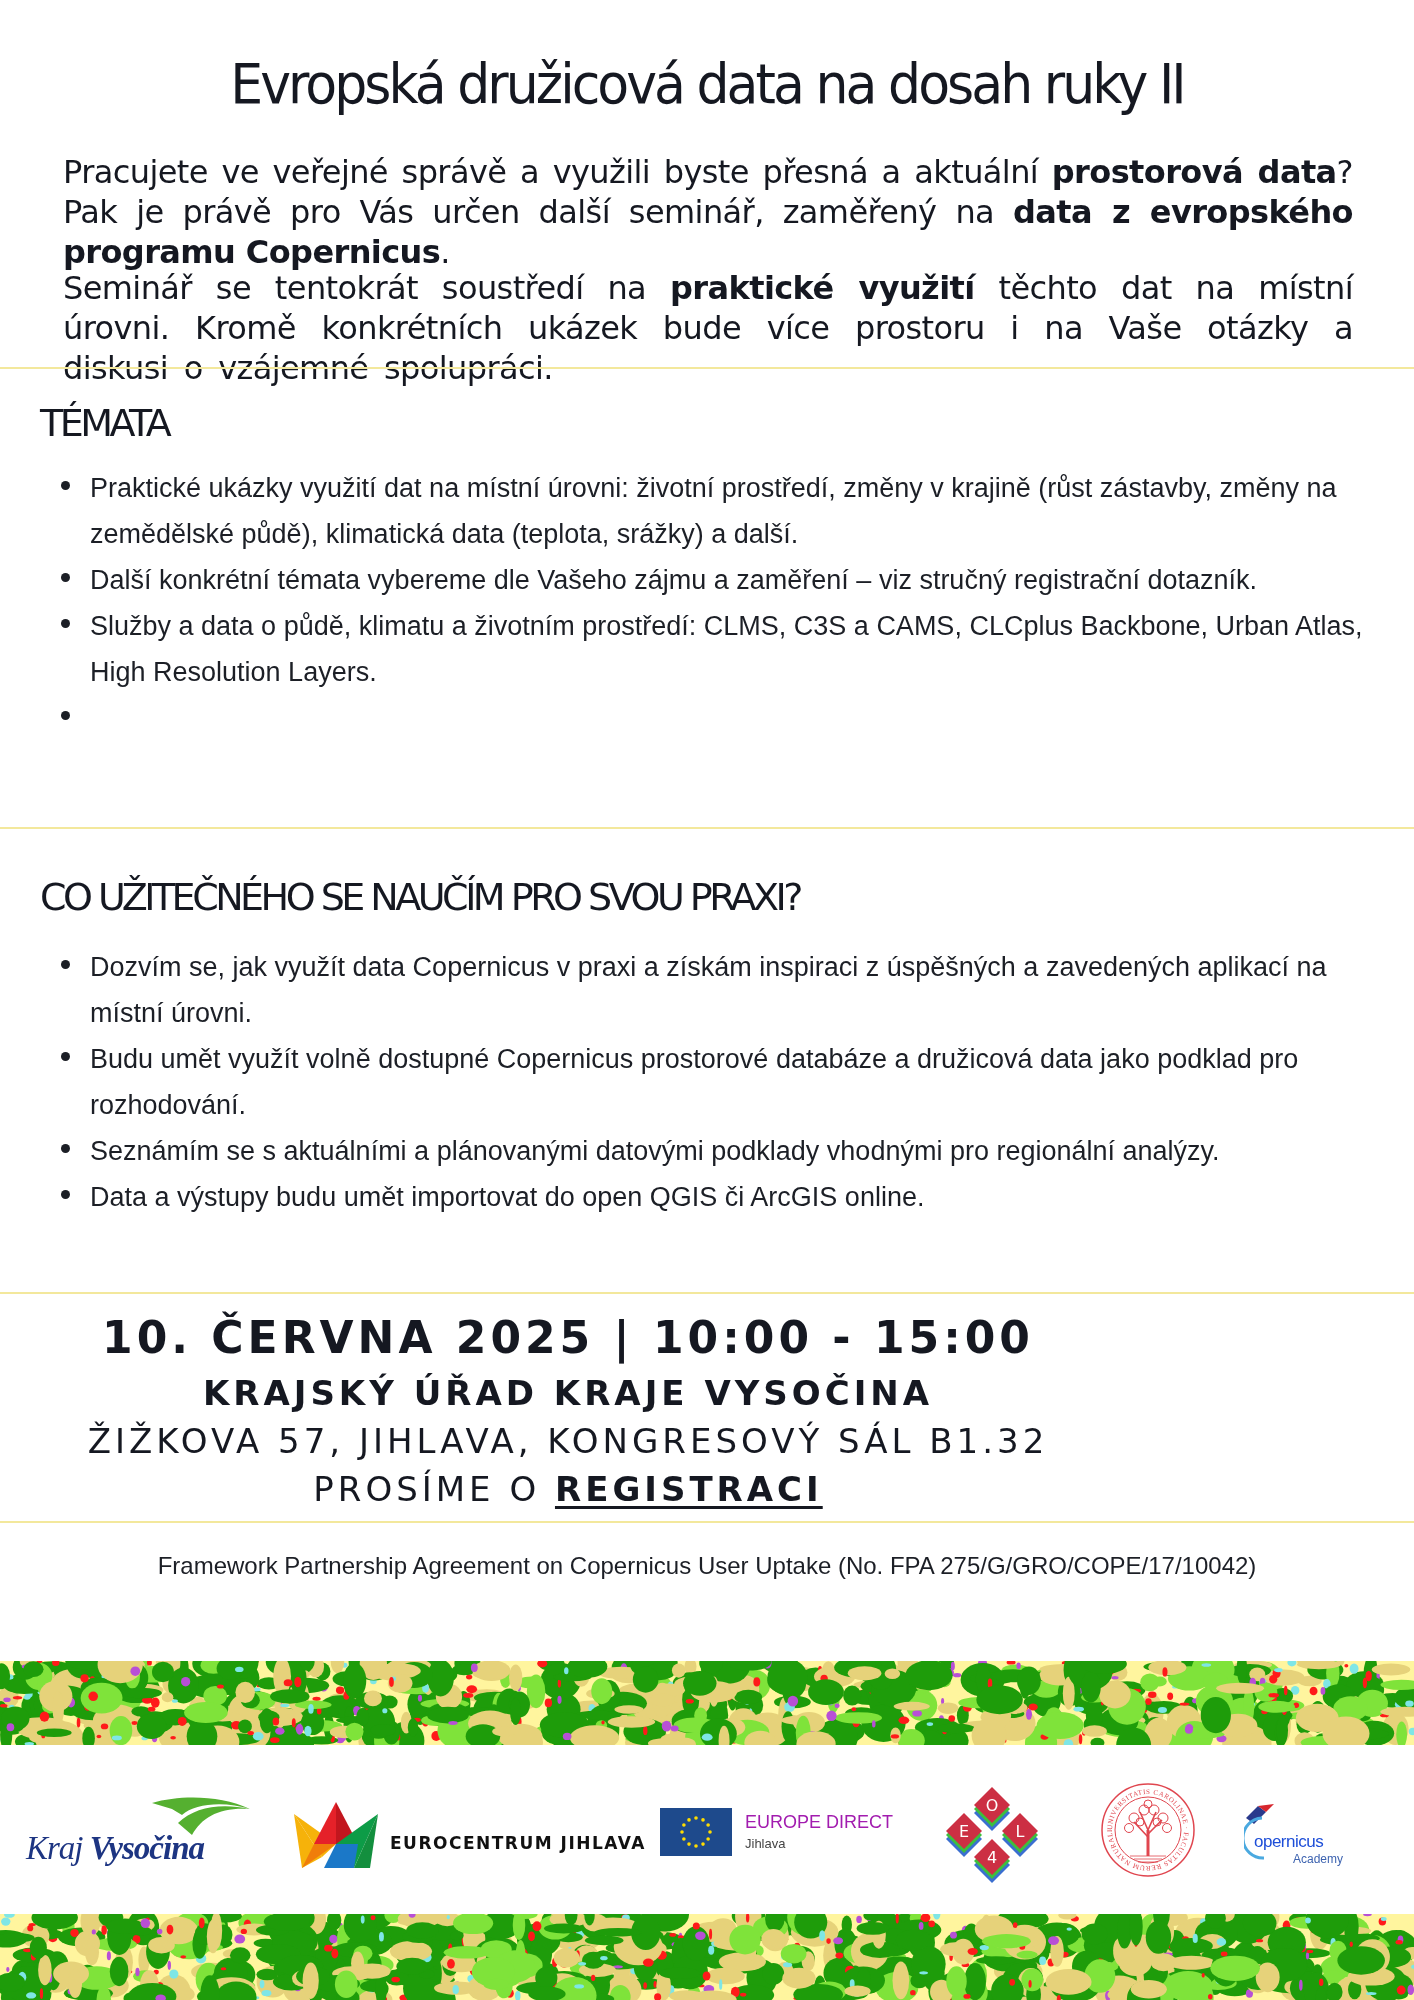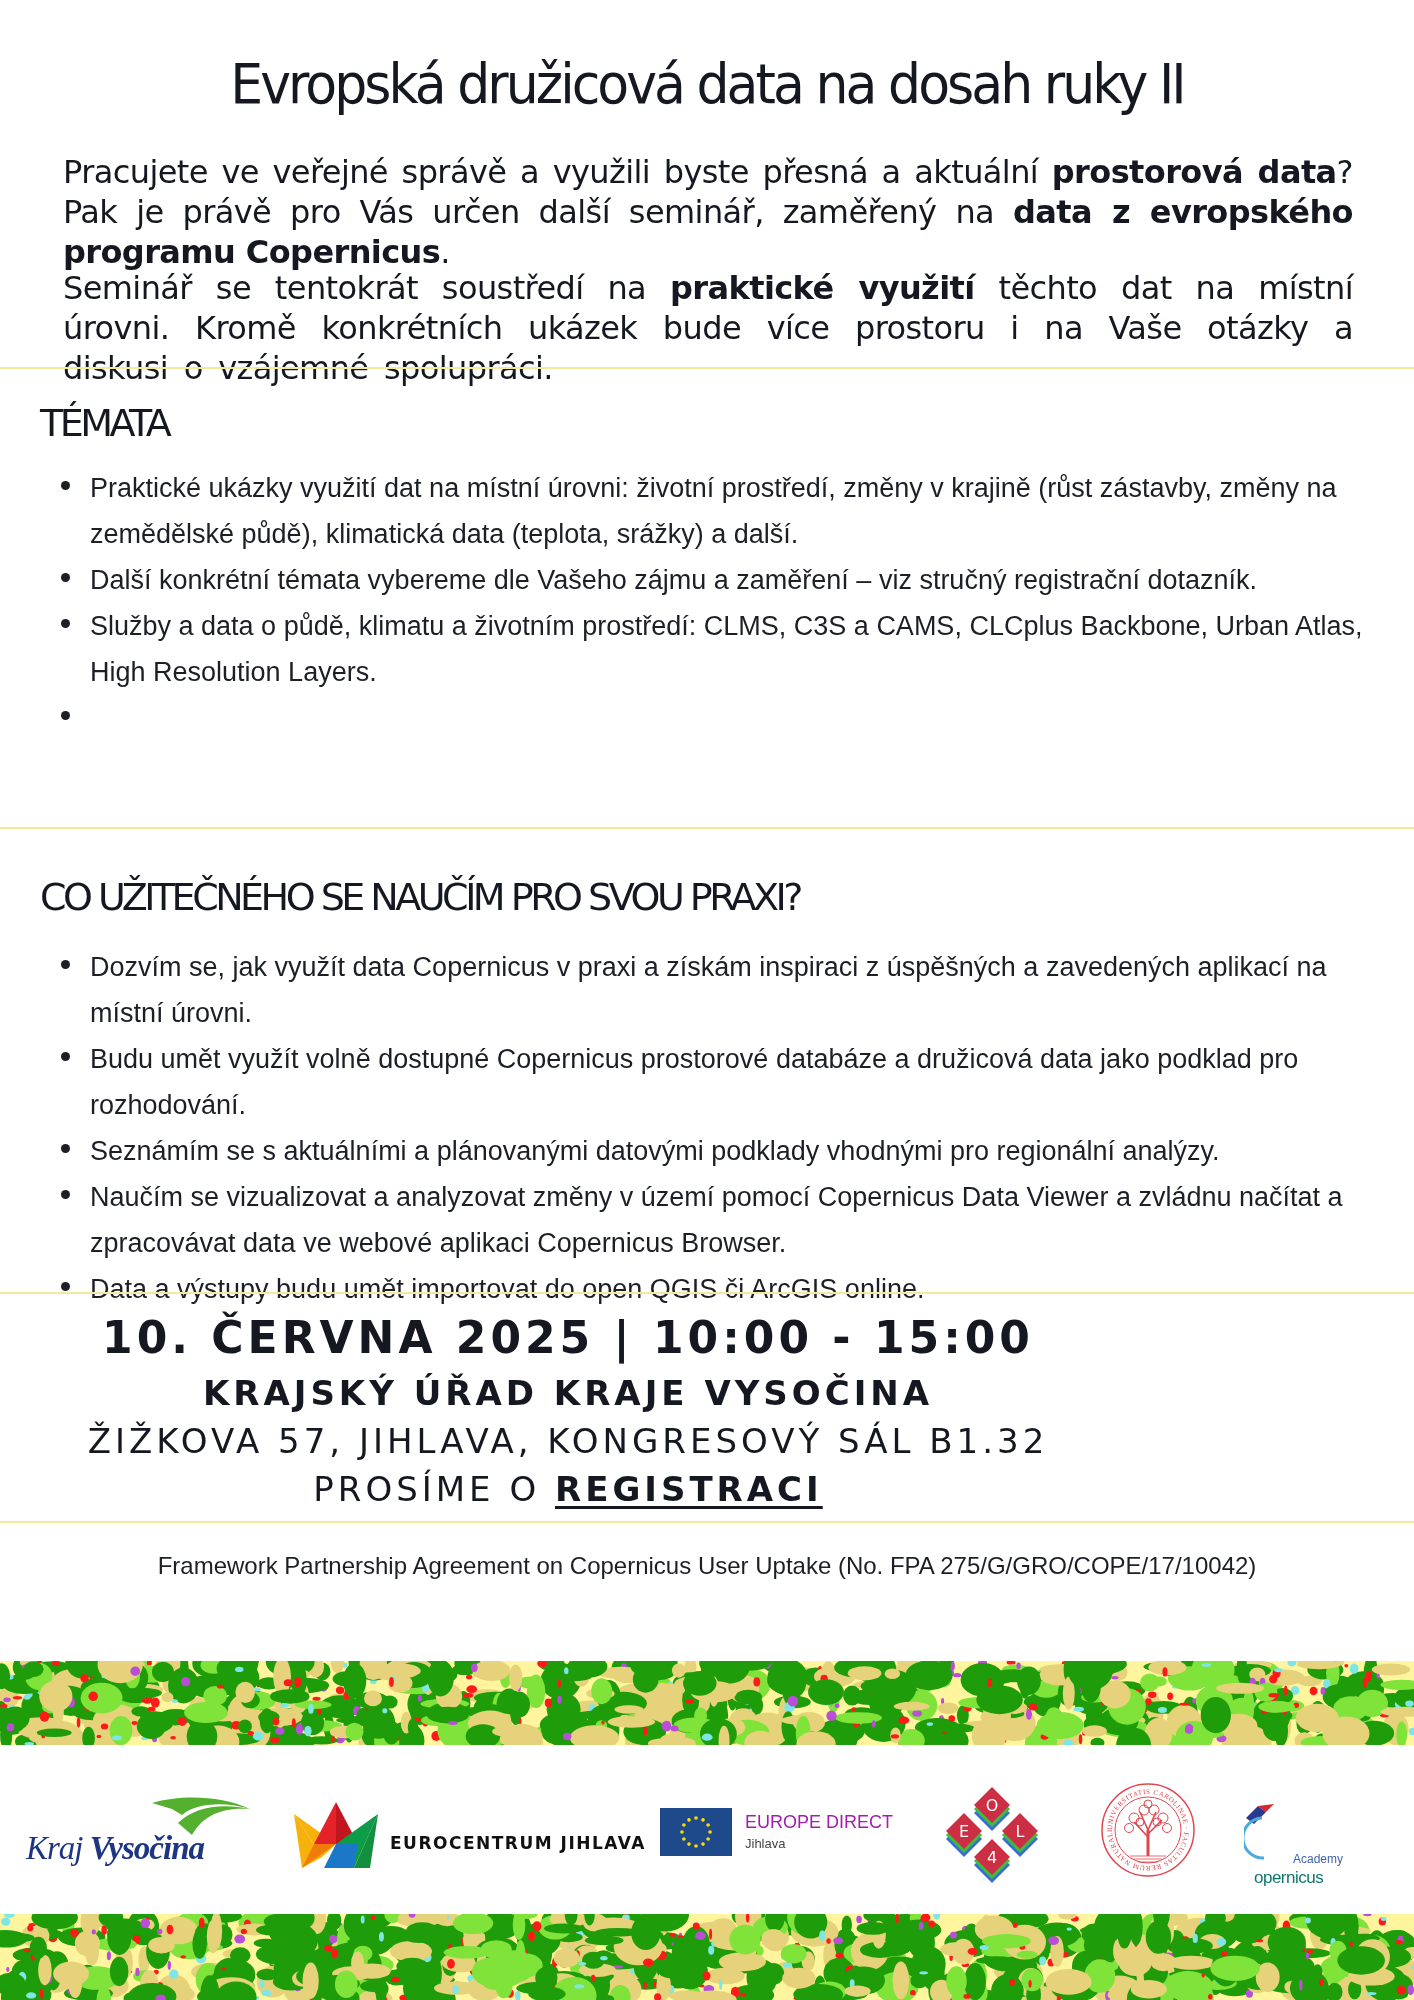--- a/index.html
+++ b/index.html
@@ -56,21 +56,21 @@
     font-size: 33px; color: #1d3582; letter-spacing: -1px; font-style: italic; white-space: nowrap; }
   .kv-text .k1 { font-weight: normal; }
   .kv-text .k2 { font-weight: bold; }
   .euc-text { position: absolute; left: 390px; top: 63px; font-family: "DejaVu Sans", sans-serif;
     font-weight: bold; font-size: 17px; letter-spacing: 1.5px; color: #111; white-space: nowrap; }
   .ed-title { position: absolute; left: 745px; top: 42px; font-family: "Liberation Sans", sans-serif;
     font-weight: normal; font-size: 18px; color: #a21caf; white-space: nowrap; }
   .ed-sub { position: absolute; left: 745px; top: 66px; font-family: "Liberation Sans", sans-serif;
     font-weight: normal; font-size: 13px; color: #444; }
   .ca-word { position: absolute; left: 1254px; top: 62px; font-family: "Liberation Sans", sans-serif;
-    font-size: 17px; color: #0f766e; letter-spacing: -0.5px; margin-top: 36px; }
+    font-size: 17px; color: #1d4ed8; letter-spacing: -0.5px; }
   .ca-sub { position: absolute; left: 1293px; top: 82px; font-family: "Liberation Sans", sans-serif;
     font-size: 12px; color: #3d63b0; }
 </style>
 </head>
 <body>
 
 <div class="abs title">Evropská družicová data na dosah ruky II</div>
 
 <p class="abs intro intro1" style="margin:0;" id="intro-p1"><span>Pracujete ve veřejné správě a využili byste přesná a aktuální </span><b>prostorová data</b><span>? Pak je právě pro Vás určen další seminář, zaměřený na </span><b>data z evropského programu Copernicus</b><span>.</span></p>
 <p class="abs intro intro2" style="margin:0;" id="intro-p2"><span>Seminář se tentokrát soustředí na </span><b>praktické využití</b><span> těchto dat na místní úrovni. Kromě konkrétních ukázek bude více prostoru i na Vaše otázky a diskusi o vzájemné spolupráci.</span></p>
@@ -85,21 +85,20 @@
     <li><span class="dot"></span></li>
   </ul>
 
 <div class="abs divider" style="top:827px;"></div>
 
 <h2 class="abs section-heading" style="top:872px; margin:0;">CO  UŽITEČNÉHO SE NAUČÍM PRO SVOU PRAXI?</h2>
 <ul class="abs bullets" style="top:944px;" id="learn-list">
     <li><span class="dot"></span><span>Dozvím se, jak využít data Copernicus v praxi a získám inspiraci z úspěšných a zavedených aplikací na místní úrovni.</span></li>
     <li><span class="dot"></span><span>Budu umět využít volně dostupné Copernicus prostorové databáze a družicová data jako podklad pro rozhodování.</span></li>
     <li><span class="dot"></span><span>Seznámím se s aktuálními a plánovanými datovými podklady vhodnými pro regionální analýzy.</span></li>
-    <li><span class="dot"></span><span>Naučím se vizualizovat a analyzovat změny v území pomocí Copernicus Data Viewer a zvládnu načítat a zpracovávat data ve webové aplikaci Copernicus Browser.</span></li>
     <li><span class="dot"></span><span>Data a výstupy budu umět importovat do open QGIS či ArcGIS online.</span></li>
   </ul>
 
 <div class="abs divider" style="top:1292px;"></div>
 
 <div class="abs event event-date">10. ČERVNA 2025 | 10:00 - 15:00</div>
 <div class="abs event event-venue">KRAJSKÝ ÚŘAD KRAJE VYSOČINA</div>
 <div class="abs event event-address">ŽIŽKOVA 57, JIHLAVA, KONGRESOVÝ SÁL B1.32</div>
 <div class="abs event event-register">
   <span>PROSÍME O </span><a href="#">REGISTRACI</a>

